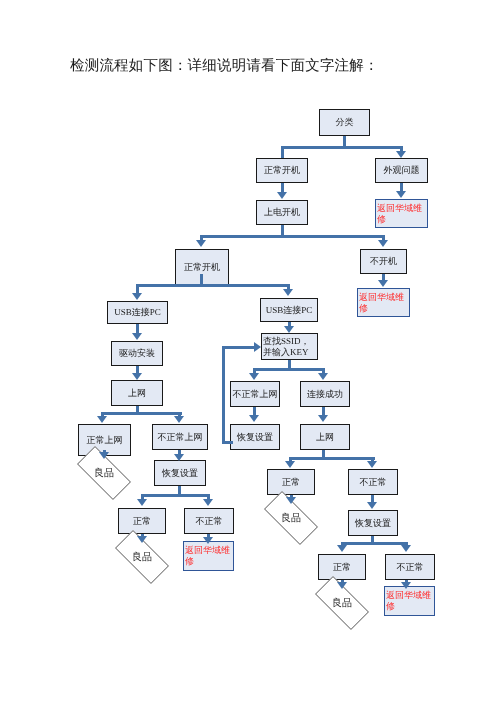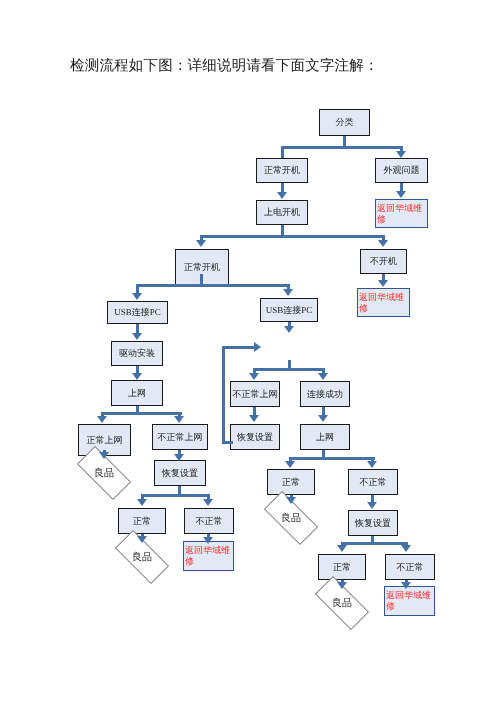--- a/index.html
+++ b/index.html
@@ -122,20 +122,21 @@
   <div class="node" style="left:360px; top:249px; width:47px; height:25px;">不开机</div>
 
   <div class="node red blueborder" style="left:357px; top:288px; width:53px; height:29px;">返回华域维修</div>
 
   <div class="node thick" style="left:107px; top:301px; width:61px; height:23px;">USB连接PC</div>
 
   <div class="node thick" style="left:260px; top:298px; width:58px; height:24px;">USB连接PC</div>
 
   <div class="node" style="left:111px; top:341px; width:52px; height:25px;">驱动安装</div>
 
+  <div class="node thick" style="left:261px; top:333px; width:57px; height:27px;">查找SSID，并输入KEY</div>
 
   <div class="node" style="left:111px; top:380px; width:52px; height:26px;">上网</div>
 
   <div class="node" style="left:230px; top:381px; width:50px; height:26px;">不正常上网</div>
 
   <div class="node" style="left:300px; top:381px; width:50px; height:26px;">连接成功</div>
 
   <div class="node" style="left:78px; top:424px; width:53px; height:32px;">正常上网</div>
 
   <div class="node" style="left:152px; top:424px; width:56px; height:26px;">不正常上网</div>

